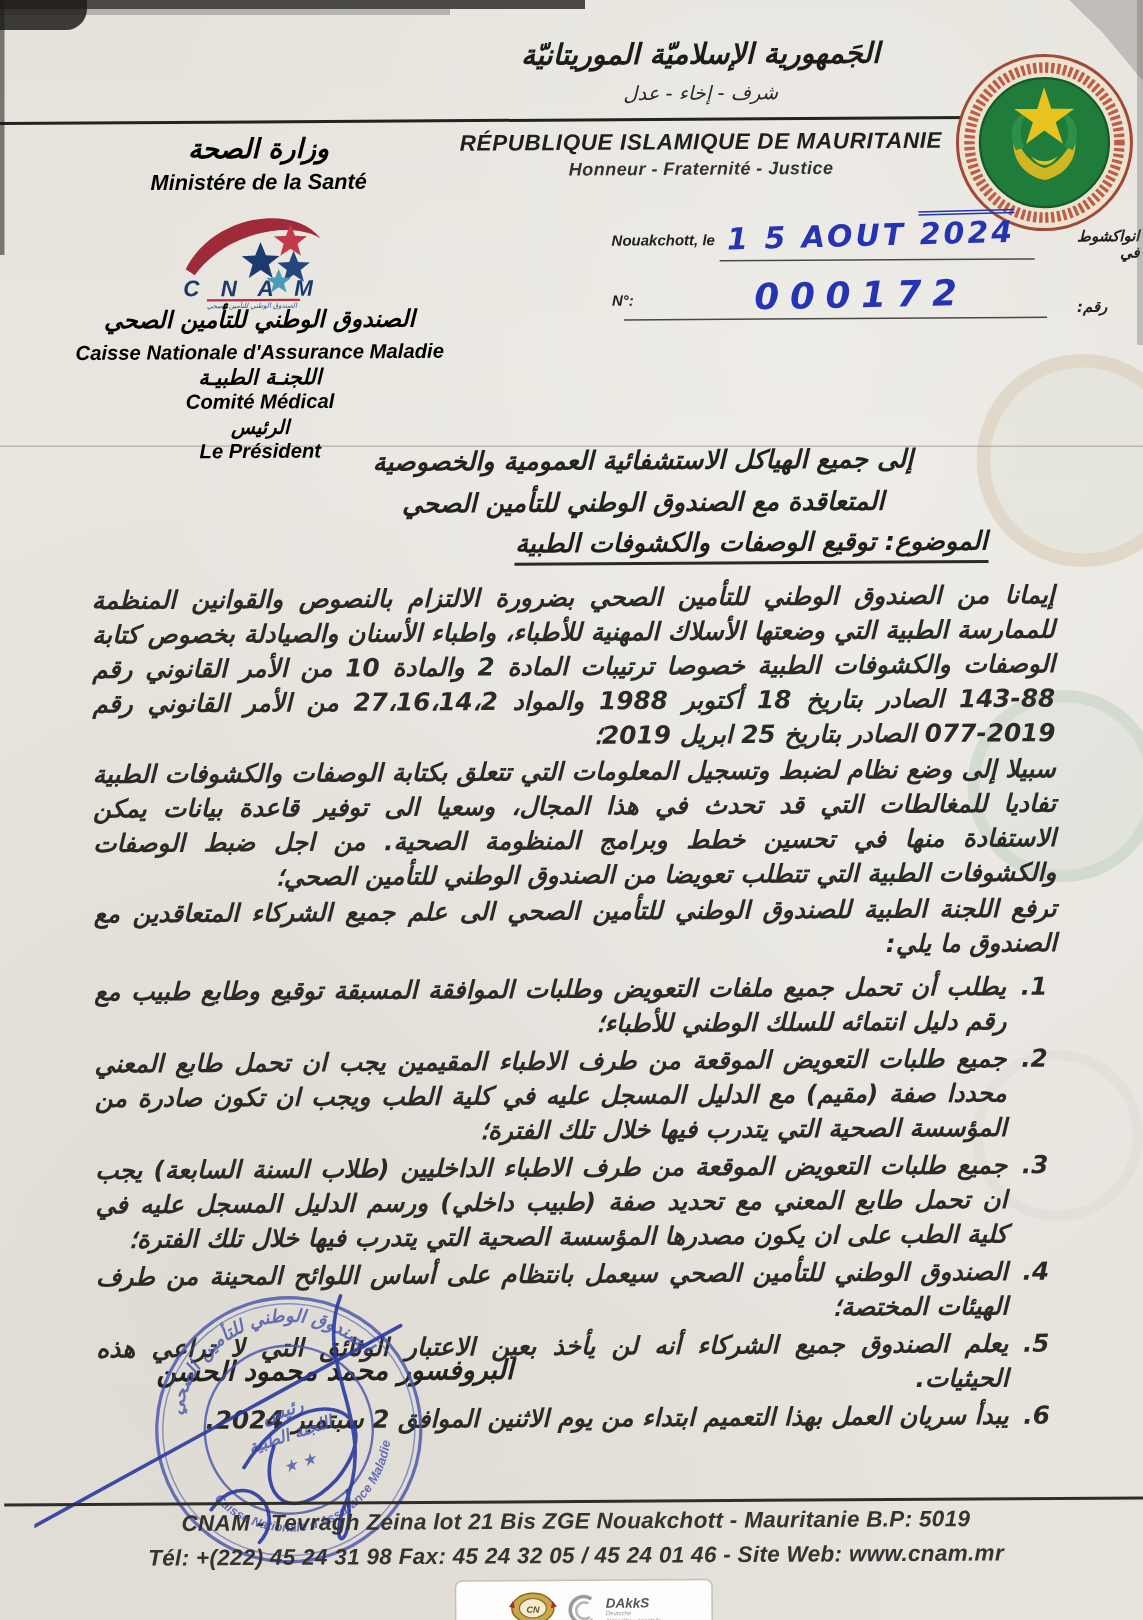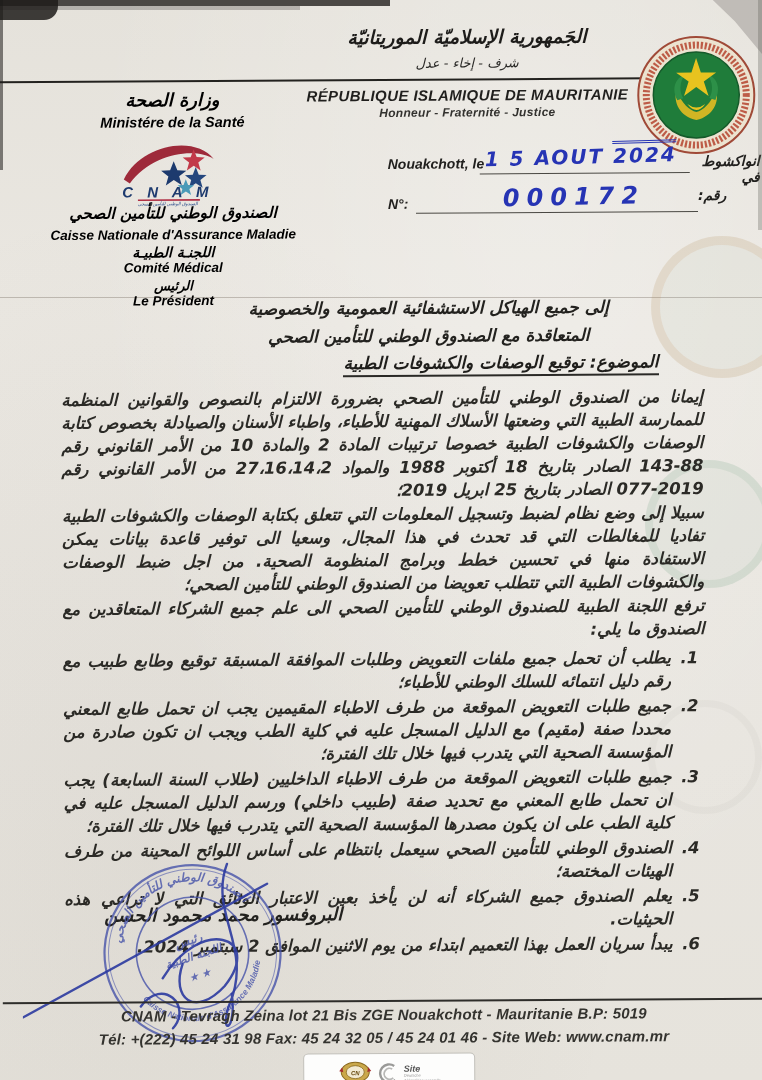--- a/index.html
+++ b/index.html
@@ -35,21 +35,21 @@
   .ministry-ar{top:88px;font-size:18px;}
   .ministry-fr{top:113px;font-size:14.5px;}
   .org-ar{top:203px;font-size:15.5px;}
   .org-fr{top:226px;font-size:13.5px;}
   .committee-ar{top:243px;font-size:14px;}
   .committee-fr{top:259px;font-size:13.5px;}
   .president-ar{top:277px;font-size:13px;}
   .president-fr{top:292px;font-size:13.5px;}
 
   
-  .lab{font-size:14px;color:#21201e;}
+  .lab{font-size:10px;color:#21201e;margin-left:20px;}
   .formline{height:1px;background:#4a4843;}
   .stamp-blue{color:#2634b4;font-family:"DejaVu Sans",sans-serif;}
   .date-stamp{left:487px;top:146px;font-size:20px;font-weight:700;letter-spacing:2px;transform:rotate(-1.2deg);}
   .date-stamp .yr{border-top:3px double #2634b4;padding-top:0px;}
   .num-stamp{left:505px;top:184px;font-size:24px;font-weight:700;letter-spacing:7px;transform:rotate(-.8deg);}
 
   
   .addr1{left:180px;top:298px;width:500px;font-size:17px;color:#23221f;}
   .addr2{left:180px;top:326px;width:500px;font-size:17px;color:#23221f;}
   .subject{left:300px;top:353px;width:404px;font-size:17px;color:#1f1e1b;text-align:center;}
@@ -145,21 +145,21 @@
 
     <div class="abs fr b lab" style="left:390px;top:156px;">Nouakchott, le</div>
     <div class="abs formline" style="left:482px;top:174px;width:210px;"></div>
     <div class="abs ar b lab" style="left:694px;top:155px;">انواكشوط في</div>
     <div class="abs stamp-blue date-stamp">
       <span>1 5</span>&nbsp;<span>AOUT</span>&nbsp;<span class="yr">2024</span>
     </div>
 
     <div class="abs fr b lab" style="left:390px;top:196px;">N°:</div>
     <div class="abs formline" style="left:418px;top:213px;width:282px;"></div>
-    <div class="abs ar b lab" style="left:700px;top:189px;">رقم:</div>
+    <div class="abs ar b lab" style="left:700px;top:202px;">رقم:</div>
     <div class="abs stamp-blue num-stamp">000172</div>
 
     <div class="abs ar b center addr1">إلى جميع الهياكل الاستشفائية العمومية والخصوصية</div>
     <div class="abs ar b center addr2">المتعاقدة مع الصندوق الوطني للتأمين الصحي</div>
     <div class="abs ar b subject"><span>الموضوع: توقيع الوصفات والكشوفات الطبية</span></div>
 
     <div class="abs ar body-text">
       <p>إيمانا من الصندوق الوطني للتأمين الصحي بضرورة الالتزام بالنصوص والقوانين المنظمة للممارسة الطبية التي وضعتها الأسلاك المهنية للأطباء، واطباء الأسنان والصيادلة بخصوص كتابة الوصفات والكشوفات الطبية خصوصا ترتيبات المادة 2 والمادة 10 من الأمر القانوني رقم 88-143 الصادر بتاريخ 18 أكتوبر 1988 والمواد ‪27،16،14،2‬ من الأمر القانوني رقم 2019-077 الصادر بتاريخ 25 ابريل 2019؛</p>
       <p>سبيلا إلى وضع نظام لضبط وتسجيل المعلومات التي تتعلق بكتابة الوصفات والكشوفات الطبية تفاديا للمغالطات التي قد تحدث في هذا المجال، وسعيا الى توفير قاعدة بيانات يمكن الاستفادة منها في تحسين خطط وبرامج المنظومة الصحية. من اجل ضبط الوصفات والكشوفات الطبية التي تتطلب تعويضا من الصندوق الوطني للتأمين الصحي؛</p>
       <p>ترفع اللجنة الطبية للصندوق الوطني للتأمين الصحي الى علم جميع الشركاء المتعاقدين مع الصندوق ما يلي:</p>
@@ -212,21 +212,21 @@
         <ellipse cx="17" cy="13" rx="9" ry="6.5" fill="#f2ead2" stroke="#8a6a20" stroke-width=".8"></ellipse>
         <path d="M4 8 l-3 4 4 1 Z M30 8 l3 4 -4 1 Z" fill="#a52e2e"></path>
         <rect x="6" y="22" width="22" height="4" rx="2" fill="#a52e2e"></rect>
         <text x="17" y="16" text-anchor="middle" font-size="6" font-weight="bold" fill="#6a4d12">CN</text>
       </svg>
       <svg width="20" height="24" viewBox="0 0 20 24">
         <path d="M16 4 A 9 9 0 1 0 17 18" fill="none" stroke="#9a9a98" stroke-width="2.4"></path>
         <path d="M14 7 A 5.5 5.5 0 1 0 15 16" fill="none" stroke="#b8b8b6" stroke-width="1.8"></path>
       </svg>
       <div>
-        <div class="dakks-txt">Site</div>
+        <div class="dakks-txt">DAkkS</div>
         <div class="dakks-sub">Deutsche</div>
         <div class="dakks-sub">Akkreditierungsstelle</div>
       </div>
     </div>
 
   </div>
 
   <div class="abs edge-top"></div>
   <div class="abs edge-topfade"></div>
   <div class="abs corner-tl"></div>

